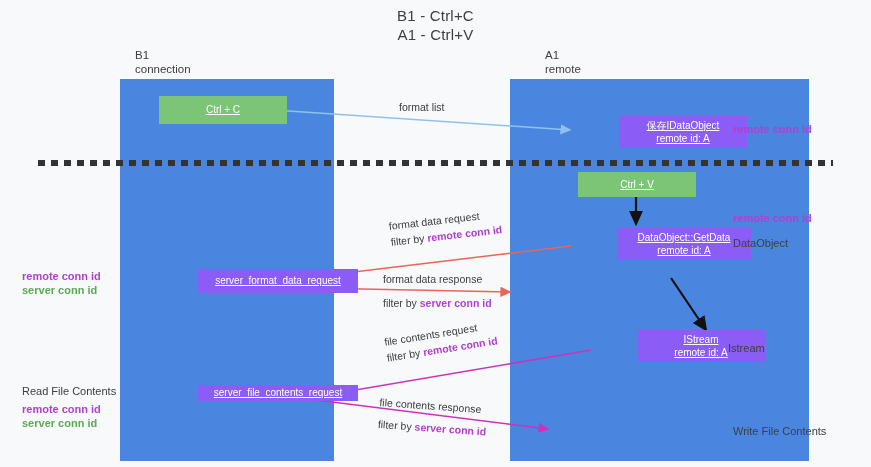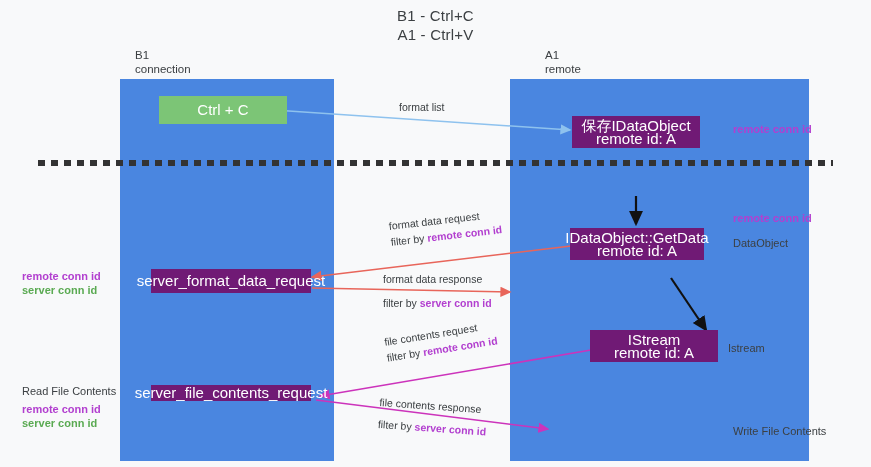--- a/index.html
+++ b/index.html
@@ -24,26 +24,27 @@
   }
   .col-head span{display:block;}
 
   
   .lane{position:absolute;background:#4a86e0;}
 
   
   .node{
     position:absolute;box-sizing:border-box;
     display:flex;flex-direction:column;align-items:center;justify-content:center;
-    color:#ffffff;font-size:15px;line-height:13.5px;text-align:center;
+    color:#ffffff;font-size:10px;line-height:13.5px;text-align:center;
     padding:2px 4px;
+    text-decoration:underline;
   }
   .node span{display:block;white-space:nowrap;}
   .node.green{background:#7cc576;}
-  .node.orange{background:#701a75;}
+  .node.orange{background:#8b5cf6;margin-left:47px;}
 
   
   .ann{position:absolute;font-size:11px;line-height:14px;white-space:nowrap;}
   .ann span{display:block;}
   .ann.bold{font-weight:bold;}
   .purple{color:#b23fcf;}
   .green-t{color:#5aaa52;}
   .dark{color:#3c4043;}
 
   
@@ -119,23 +120,26 @@
 
   <div class="node green" style="left:159px;top:96px;width:128px;height:28px;">
     <span>Ctrl + C</span>
   </div>
 
   <div class="node orange" style="left:572px;top:116px;width:128px;height:32px;">
     <span>保存IDataObject</span>
     <span>remote id: A</span>
   </div>
 
+  <div class="node green" style="left:578px;top:172px;width:118px;height:25px;">
+    <span>Ctrl + V</span>
+  </div>
 
   <div class="node orange" style="left:570px;top:228px;width:134px;height:32px;">
-    <span>IDataObject::GetData</span>
+    <span>DataObject::GetData</span>
     <span>remote id: A</span>
   </div>
 
   <div class="node orange" style="left:151px;top:269px;width:160px;height:24px;">
     <span>server_format_data_request</span>
   </div>
 
 
   <div class="node orange" style="left:590px;top:330px;width:128px;height:32px;">
     <span>IStream</span>

